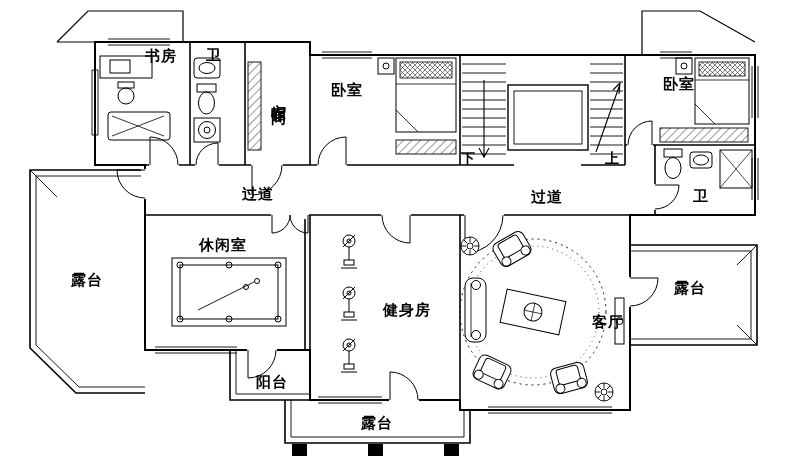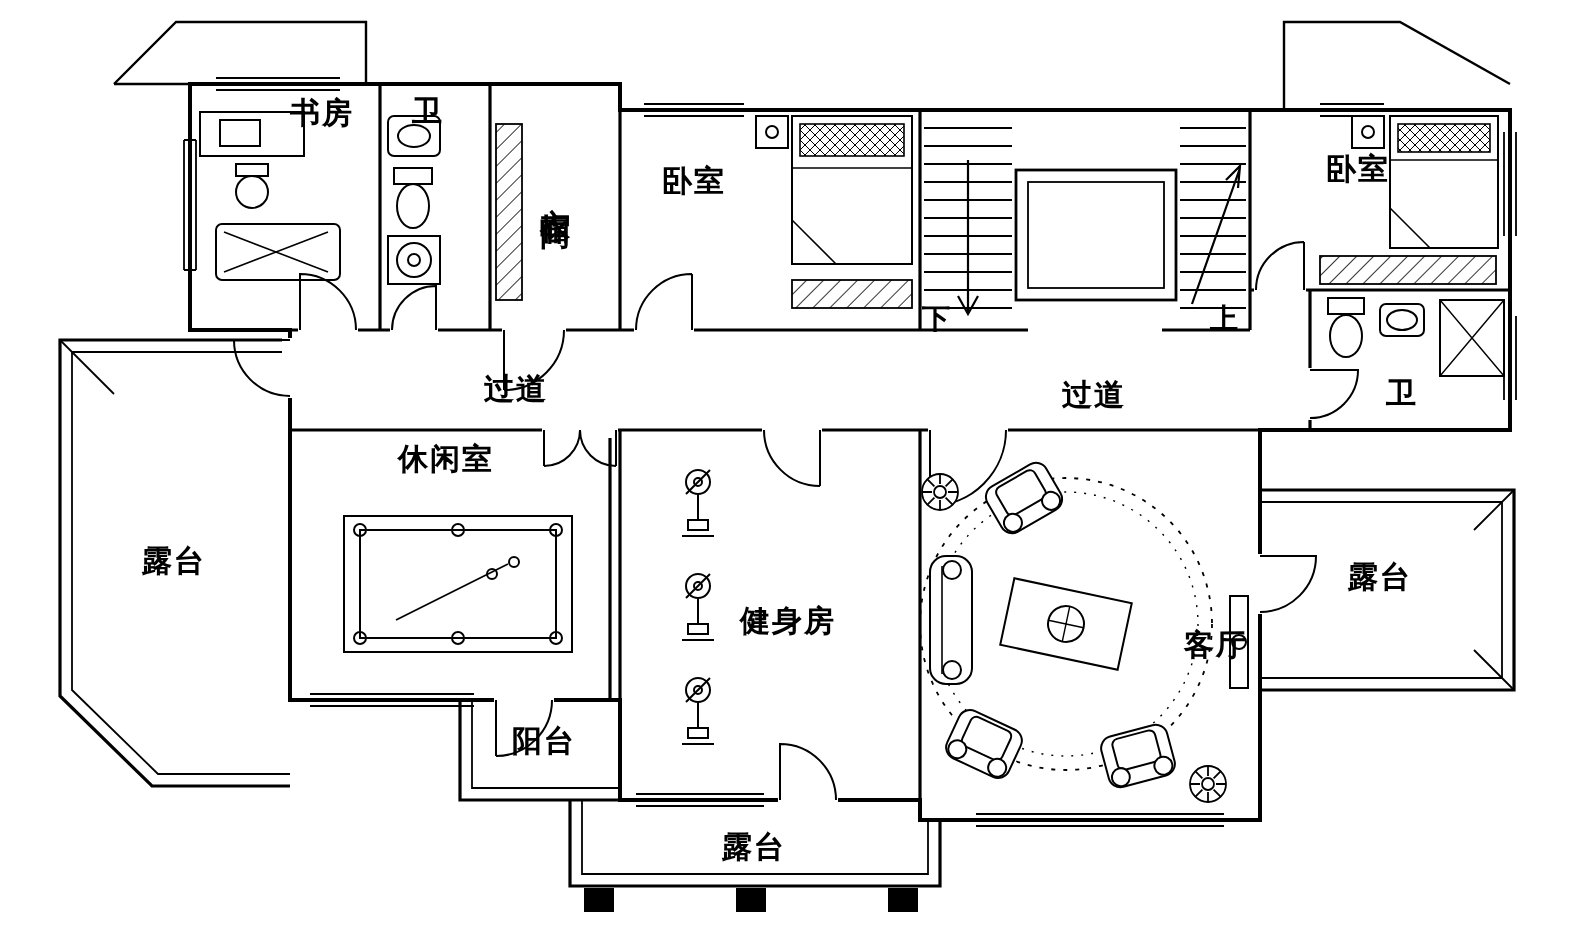--- a/index.html
+++ b/index.html
@@ -1,17 +1,17 @@
 <!DOCTYPE html>
 <html><head>
 <meta charset="utf-8">
 <style>
   html,body{margin:0;padding:0;background:#ffffff;}
   .stage{position:relative;width:789px;height:476px;background:#fff;overflow:hidden;
-         font-family:Liberation Sans, sans-serif;}
+         font-family:Liberation Mono, monospace;}
   .stage svg{position:absolute;left:0;top:0;}
   .lbl{position:absolute;transform:translate(-50%,-50%);font-size:15px;font-weight:700;
        color:#000;white-space:nowrap;letter-spacing:1px;line-height:1;}
   .lbl.small{font-size:14px;letter-spacing:0;}
   .lbl.vert{writing-mode:vertical-rl;text-orientation:upright;letter-spacing:3px;}
 </style>
 </head>
 <body>
 
 <div class="stage">
@@ -248,20 +248,20 @@
   <div class="lbl" style="left:214px;top:56px">卫</div>
   <div class="lbl vert" style="left:277px;top:96px">衣帽间</div>
   <div class="lbl" style="left:347px;top:91px">卧室</div>
   <div class="lbl" style="left:679px;top:85px">卧室</div>
   <div class="lbl" style="left:701px;top:197px">卫</div>
   <div class="lbl" style="left:258px;top:195px">过道</div>
   <div class="lbl" style="left:547px;top:198px">过道</div>
   <div class="lbl small" style="left:468px;top:159px">下</div>
   <div class="lbl small" style="left:612px;top:159px">上</div>
   <div class="lbl" style="left:87px;top:281px">露台</div>
-  <div class="lbl" style="left:223px;top:230px">休闲室</div>
-  <div class="lbl" style="left:394px;top:311px">健身房</div>
+  <div class="lbl" style="left:223px;top:246px">休闲室</div>
+  <div class="lbl" style="left:407px;top:311px">健身房</div>
   <div class="lbl" style="left:608px;top:323px">客厅</div>
   <div class="lbl" style="left:690px;top:289px">露台</div>
-  <div class="lbl" style="left:272px;top:371px">阳台</div>
+  <div class="lbl" style="left:272px;top:383px">阳台</div>
   <div class="lbl" style="left:377px;top:424px">露台</div>
 
 </div>
 
 </body></html>

